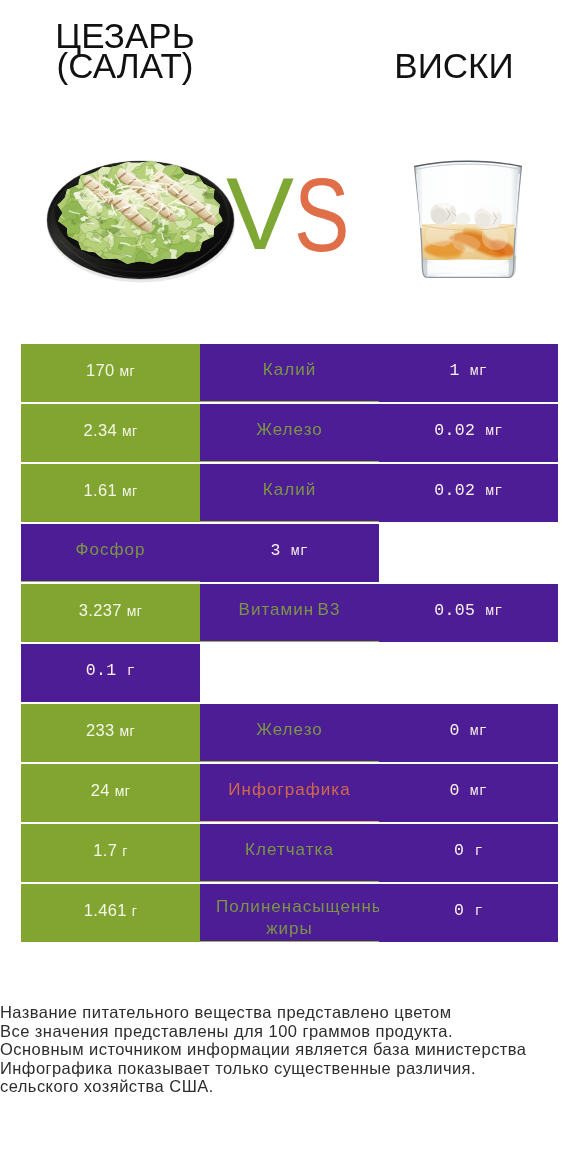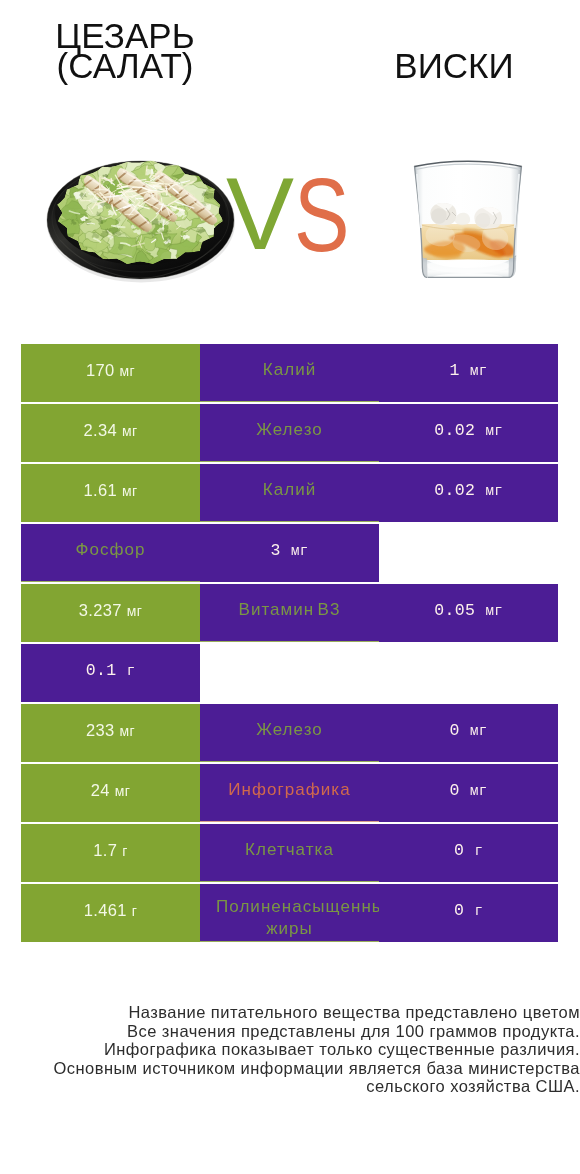--- a/index.html
+++ b/index.html
@@ -35,21 +35,21 @@
   .val .u{font-size:14px;font-weight:400;letter-spacing:0.3px;}
   .lbl{font-size:17px;font-weight:400;line-height:24px;letter-spacing:1.05px;word-spacing:-2.5px;position:relative;top:-3px;white-space:nowrap;}
   .row-wrap .lbl{white-space:normal;width:147px;flex:0 0 147px;display:block;top:5px;text-align:center;line-height:22px;}
   .win-left .lbl{color:#7a9644;}
   .win-right .lbl{color:#d0694c;}
   .cell.mid{border-bottom:1px solid transparent;}
   .win-left .cell.mid{border-bottom-color:#9aad5c;}
   .win-right .cell.mid{border-bottom-color:#d8a18c;}
 
   
-  .footer{position:absolute;left:0;top:1003px;width:580px;text-align:right;color:#2d2d2d;font-size:16.5px;line-height:18.5px;letter-spacing:0.45px;}
+  .footer{position:absolute;left:0;top:1003px;width:580px;text-align:left;color:#2d2d2d;font-size:16.5px;line-height:18.5px;letter-spacing:0.45px;}
   .footer div{white-space:nowrap;}
 </style>
 </head>
 <body>
 
 <div class="page">
   <div class="title" id="title-left">ЦЕЗАРЬ
 (САЛАТ)</div>
   <div class="title" id="title-right">ВИСКИ</div>
   <div class="vs">
@@ -616,17 +616,17 @@
           <span class="lbl">Полиненасыщенные жиры</span>
         </div>
       <div class="cell right">
           <span class="val"><span>0</span> <span class="u">г</span></span>
         </div>
     </div>
   </div>
   <div class="footer">
     <div>Название питательного вещества представлено цветом</div>
     <div>Все значения представлены для 100 граммов продукта.</div>
+    <div>Основным источником информации является база министерства</div>
     <div>Инфографика показывает только существенные различия.</div>
-    <div>Основным источником информации является база министерства</div>
     <div>сельского хозяйства США.</div>
   </div>
 </div>
 
 </body></html>

